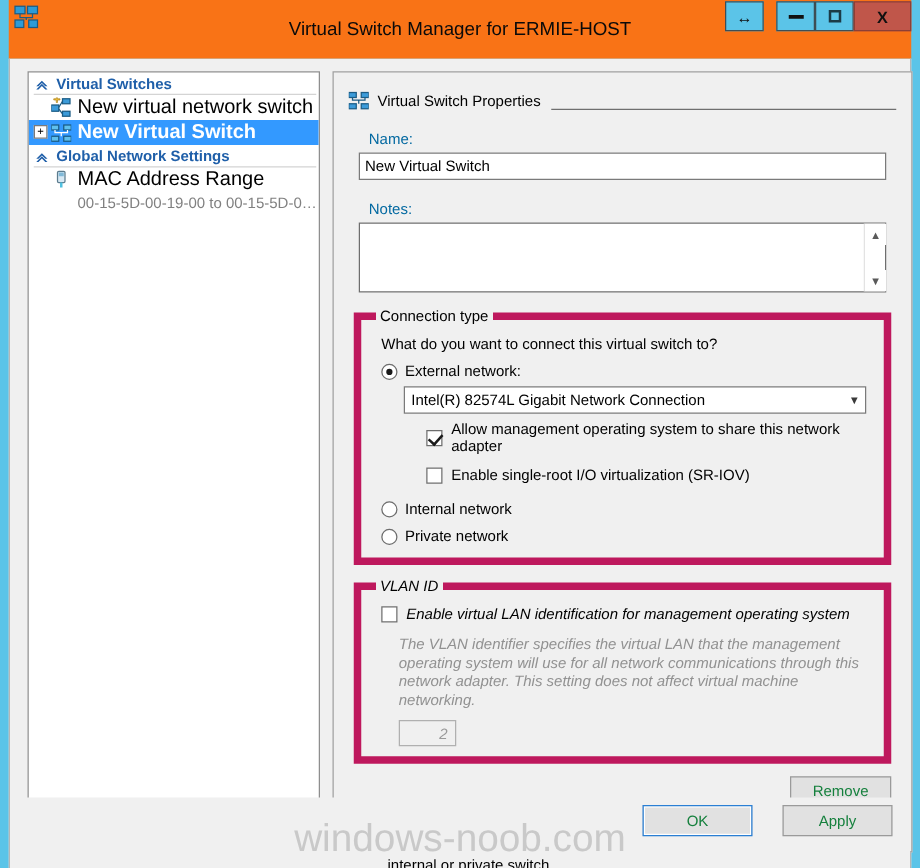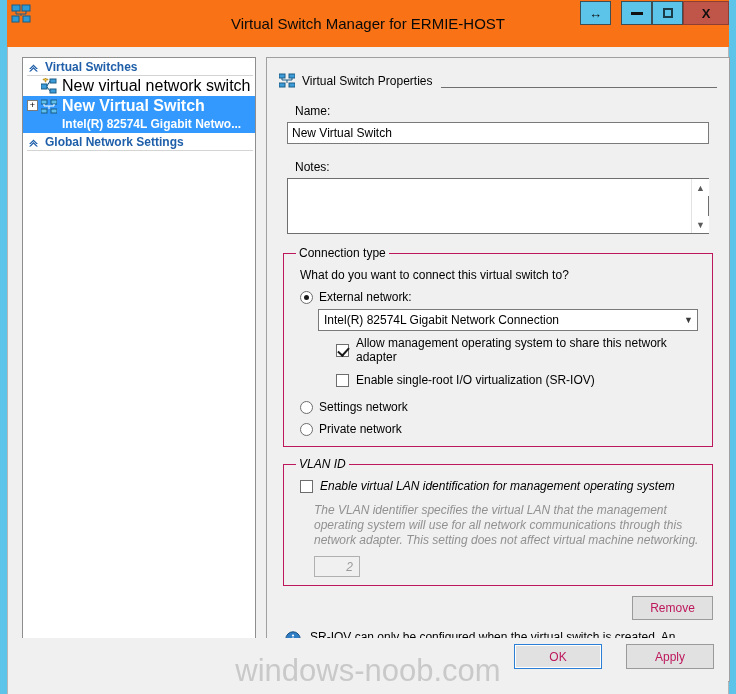--- a/index.html
+++ b/index.html
@@ -188,21 +188,21 @@
   #props-header .ph-rule {
     flex: 1;
     height: 1px;
     background: #6f6f6f;
     margin-left: 8px;
     margin-top: 1px;
   }
   .field-label {
     font-size: 12px;
     margin: 16px 0 4px 8px;
-    color: #000000;
+    color: #0369a1;
   }
   .txtinput {
     width: 100%;
     height: 22px;
     border: 1px solid #7a7a7a;
     background: #ffffff;
     font-size: 12px;
     padding: 2px 4px;
     font-family: "Liberation Sans", sans-serif;
     color: #000;
@@ -229,21 +229,21 @@
     display: flex; align-items: center; justify-content: center;
     background: #ffffff;
     color: #5a5a5a;
     font-size: 9px;
   }
   .sb-arrow.up { top: 0; }
   .sb-arrow.down { bottom: 0; }
 
   
   fieldset.gbox {
-    border: 1px solid #be185d;
+    border: 6px solid #be185d;
     margin: 0 4px 10px 4px;
     padding: 6px 10px 10px 10px;
     background: transparent;
   }
   fieldset.gbox legend {
     font-size: 12px;
     padding: 0 3px;
     margin-left: 2px;
     color: #000;
   }
@@ -331,21 +331,21 @@
   }
 
   
   .btn {
     height: 24px;
     min-width: 75px;
     background: #E1E1E1;
     border: 1px solid #9a9a9a;
     font-size: 12px;
     font-family: "Liberation Sans", sans-serif;
-    color: #be185d;
+    color: #15803d;
     cursor: pointer;
     display: inline-flex;
     align-items: center;
     justify-content: center;
   }
   #remove-row {
     display: flex;
     justify-content: flex-end;
     margin: 2px 4px 10px 4px;
   }
@@ -468,34 +468,46 @@
             <svg width="16" height="16" viewBox="0 0 16 16">
               <rect x="0" y="2" width="6" height="4" fill="#5FC0EE" stroke="#1B5C85"></rect>
               <rect x="10" y="2" width="6" height="4" fill="#5FC0EE" stroke="#1B5C85"></rect>
               <rect x="0" y="11" width="6" height="4" fill="#5FC0EE" stroke="#1B5C85"></rect>
               <rect x="10" y="11" width="6" height="4" fill="#5FC0EE" stroke="#1B5C85"></rect>
               <path d="M3 6 v2 h10 v-2 M8 8 v3" stroke="#FFFFFF" fill="none"></path>
             </svg>
           </span>
           <span class="tlabel">New Virtual Switch</span>
         </div>
-        <div class="tree-sub">Intel(R) 82574L Gigabit Netwo...</div>
       </div>
 
       <div class="tree-header">
         <span class="chev">
           <svg width="13" height="13" viewBox="0 0 13 13">
             <path d="M2 8 L6.5 3.5 L11 8 L9.2 8 L6.5 5.3 L3.8 8 Z" fill="#1F5FA9"></path>
             <path d="M2 10.5 L6.5 6 L11 10.5 L9.2 10.5 L6.5 7.8 L3.8 10.5 Z" fill="#1F5FA9"></path>
           </svg>
         </span>
         <span class="hdr-label">Global Network Settings</span>
         <span class="hdr-rule"></span>
       </div>
 
+      <div class="tree-node node-wrap">
+        <div class="tree-item indent1">
+          <span class="ticon">
+            <svg width="16" height="16" viewBox="0 0 16 16">
+              <rect x="5" y="1" width="6" height="9" rx="1" fill="#D8E9F4" stroke="#5C7C8E"></rect>
+              <rect x="6" y="2" width="4" height="3" fill="#7FB9D8"></rect>
+              <rect x="7" y="10" width="2" height="4" fill="#4FC0E0"></rect>
+            </svg>
+          </span>
+          <span class="tlabel">MAC Address Range</span>
+        </div>
+        <div class="tree-sub">00-15-5D-00-19-00 to 00-15-5D-0…</div>
+      </div>
 
     </div>
 
     <div id="right-panel">
 
       <div id="props-header">
         <span class="ph-icon">
           <svg width="16" height="16" viewBox="0 0 16 16">
             <rect x="0" y="2" width="6" height="4" fill="#3C9BD9" stroke="#1B5C85"></rect>
             <rect x="10" y="2" width="6" height="4" fill="#3C9BD9" stroke="#1B5C85"></rect>
@@ -542,21 +554,21 @@
           <span>Allow management operating system to share this network adapter</span>
         </div>
 
         <div class="check-row sub-indent" style="margin-top:9px;">
           <span class="cbox"></span>
           <span>Enable single-root I/O virtualization (SR-IOV)</span>
         </div>
 
         <div class="radio-row" style="margin-top:13px;">
           <span class="radio"></span>
-          <span>Settings network</span>
+          <span>Internal network</span>
         </div>
 
         <div class="radio-row" style="margin-top:8px;">
           <span class="radio"></span>
           <span>Private network</span>
         </div>
       </fieldset>
 
       <fieldset class="gbox" style="padding-bottom:8px;font-style:italic;">
         <legend>VLAN ID</legend>

